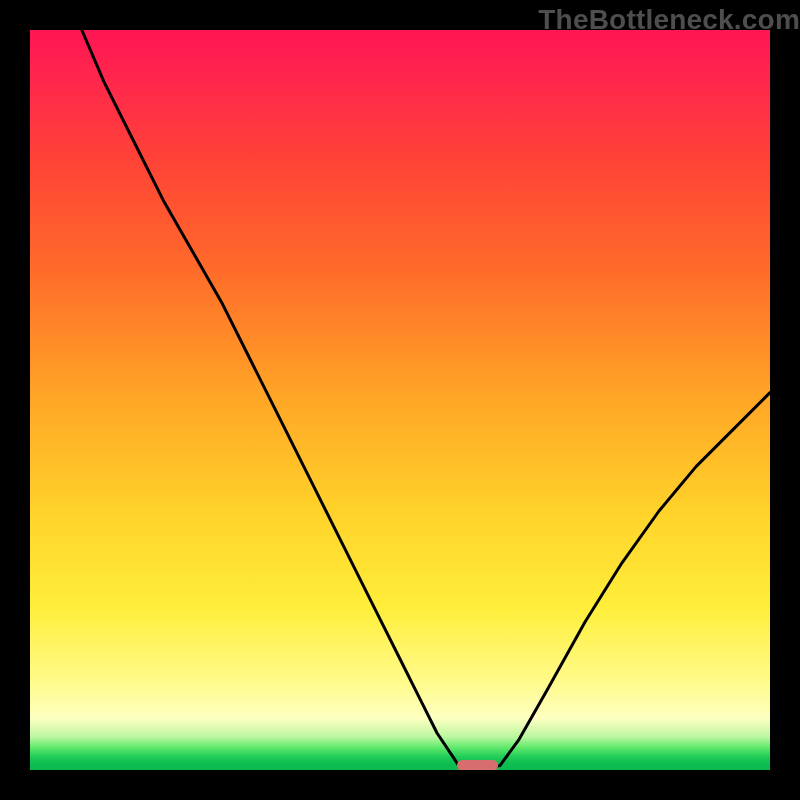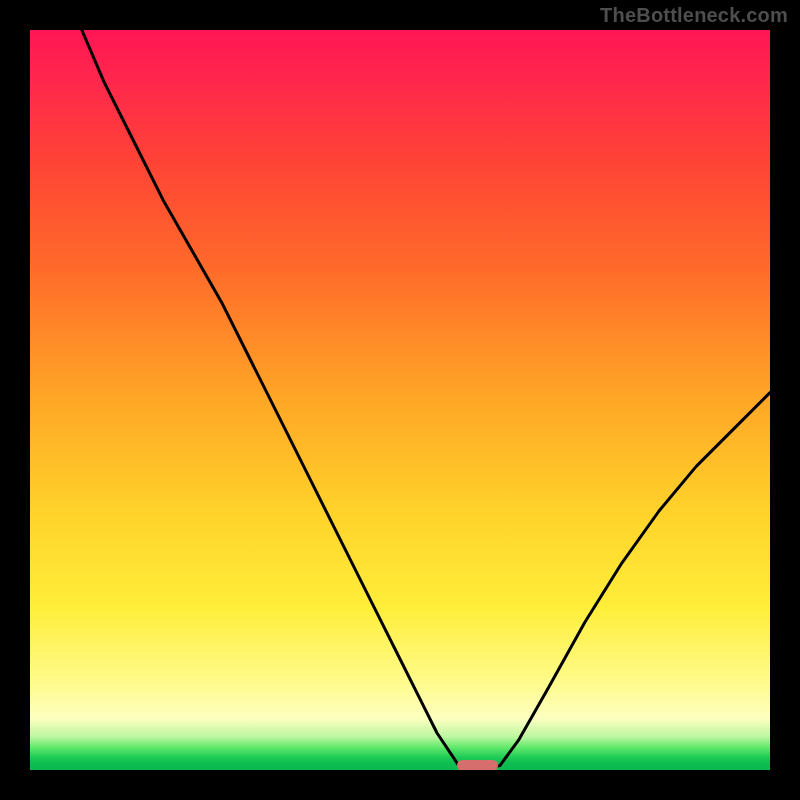--- a/index.html
+++ b/index.html
@@ -13,23 +13,23 @@
   }
   .frame {
     position: relative;
     width: 800px;
     height: 800px;
     background: #000;
   }
   .watermark {
     position: absolute;
     top: 4px;
-    right: 12px;
+    right: 0;
     color: #4e4e4e;
-    font-size: 20px;
+    font-size: 28px;
     font-weight: 600;
     letter-spacing: 0.2px;
     z-index: 10;
     user-select: none;
   }
   .plot-area {
     position: absolute;
     left: 30px;
     top: 30px;
     width: 740px;

